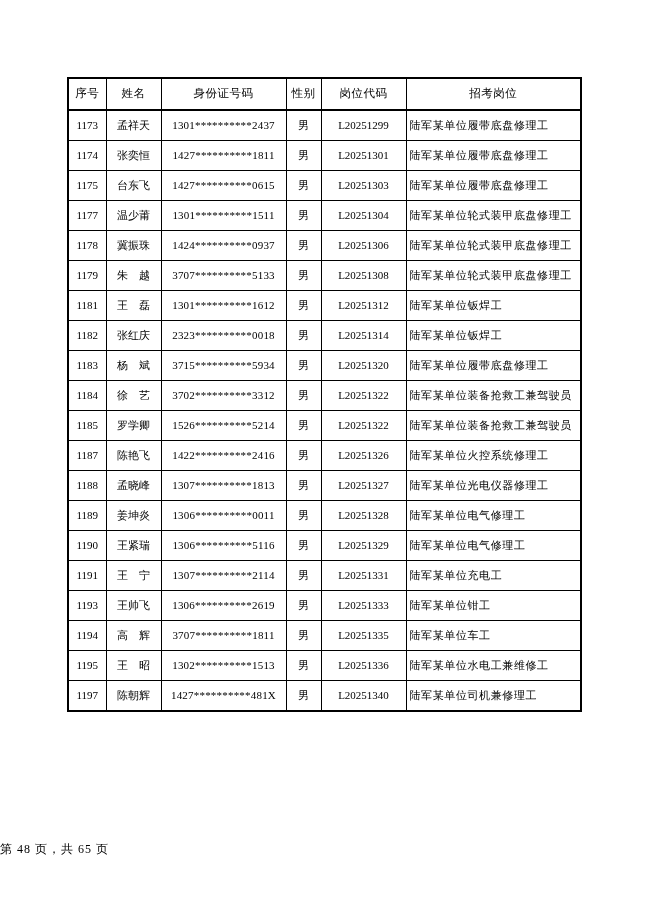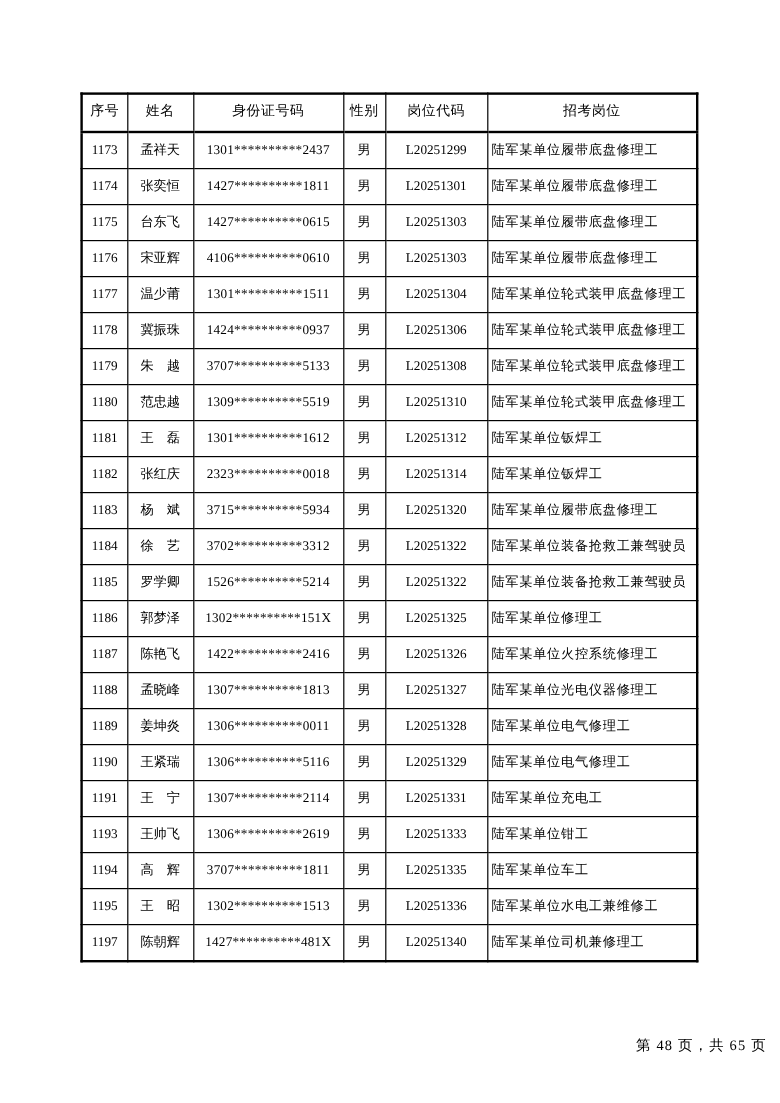--- a/index.html
+++ b/index.html
@@ -50,23 +50,23 @@
     text-align: left;
     padding-left: 3px;
     letter-spacing: 0.6px;
   }
   table.roster td.col-id {
     letter-spacing: 0.2px;
   }
   .footer {
     position: absolute;
     left: 0;
-    top: 863px;
+    top: 841px;
     width: 639px;
-    text-align: right;
+    text-align: left;
     font-size: 12px;
     letter-spacing: 1px;
   }
 </style>
 </head>
 <body>
 
 <div class="page">
 
   <table class="roster">
@@ -107,28 +107,20 @@
         </tr>
         <tr>
           <td class="col-serial">1175</td>
           <td class="col-name">台东飞</td>
           <td class="col-id">1427**********0615</td>
           <td class="col-gender">男</td>
           <td class="col-job-code">L20251303</td>
           <td class="col-job">陆军某单位履带底盘修理工</td>
         </tr>
         <tr>
-          <td class="col-serial">1176</td>
-          <td class="col-name">宋亚辉</td>
-          <td class="col-id">4106**********0610</td>
-          <td class="col-gender">男</td>
-          <td class="col-job-code">L20251303</td>
-          <td class="col-job">陆军某单位履带底盘修理工</td>
-        </tr>
-        <tr>
           <td class="col-serial">1177</td>
           <td class="col-name">温少莆</td>
           <td class="col-id">1301**********1511</td>
           <td class="col-gender">男</td>
           <td class="col-job-code">L20251304</td>
           <td class="col-job">陆军某单位轮式装甲底盘修理工</td>
         </tr>
         <tr>
           <td class="col-serial">1178</td>
           <td class="col-name">冀振珠</td>
@@ -139,28 +131,20 @@
         </tr>
         <tr>
           <td class="col-serial">1179</td>
           <td class="col-name">朱　越</td>
           <td class="col-id">3707**********5133</td>
           <td class="col-gender">男</td>
           <td class="col-job-code">L20251308</td>
           <td class="col-job">陆军某单位轮式装甲底盘修理工</td>
         </tr>
         <tr>
-          <td class="col-serial">1180</td>
-          <td class="col-name">范忠越</td>
-          <td class="col-id">1309**********5519</td>
-          <td class="col-gender">男</td>
-          <td class="col-job-code">L20251310</td>
-          <td class="col-job">陆军某单位轮式装甲底盘修理工</td>
-        </tr>
-        <tr>
           <td class="col-serial">1181</td>
           <td class="col-name">王　磊</td>
           <td class="col-id">1301**********1612</td>
           <td class="col-gender">男</td>
           <td class="col-job-code">L20251312</td>
           <td class="col-job">陆军某单位钣焊工</td>
         </tr>
         <tr>
           <td class="col-serial">1182</td>
           <td class="col-name">张红庆</td>
@@ -187,28 +171,20 @@
         </tr>
         <tr>
           <td class="col-serial">1185</td>
           <td class="col-name">罗学卿</td>
           <td class="col-id">1526**********5214</td>
           <td class="col-gender">男</td>
           <td class="col-job-code">L20251322</td>
           <td class="col-job">陆军某单位装备抢救工兼驾驶员</td>
         </tr>
         <tr>
-          <td class="col-serial">1186</td>
-          <td class="col-name">郭梦泽</td>
-          <td class="col-id">1302**********151X</td>
-          <td class="col-gender">男</td>
-          <td class="col-job-code">L20251325</td>
-          <td class="col-job">陆军某单位修理工</td>
-        </tr>
-        <tr>
           <td class="col-serial">1187</td>
           <td class="col-name">陈艳飞</td>
           <td class="col-id">1422**********2416</td>
           <td class="col-gender">男</td>
           <td class="col-job-code">L20251326</td>
           <td class="col-job">陆军某单位火控系统修理工</td>
         </tr>
         <tr>
           <td class="col-serial">1188</td>
           <td class="col-name">孟晓峰</td>

